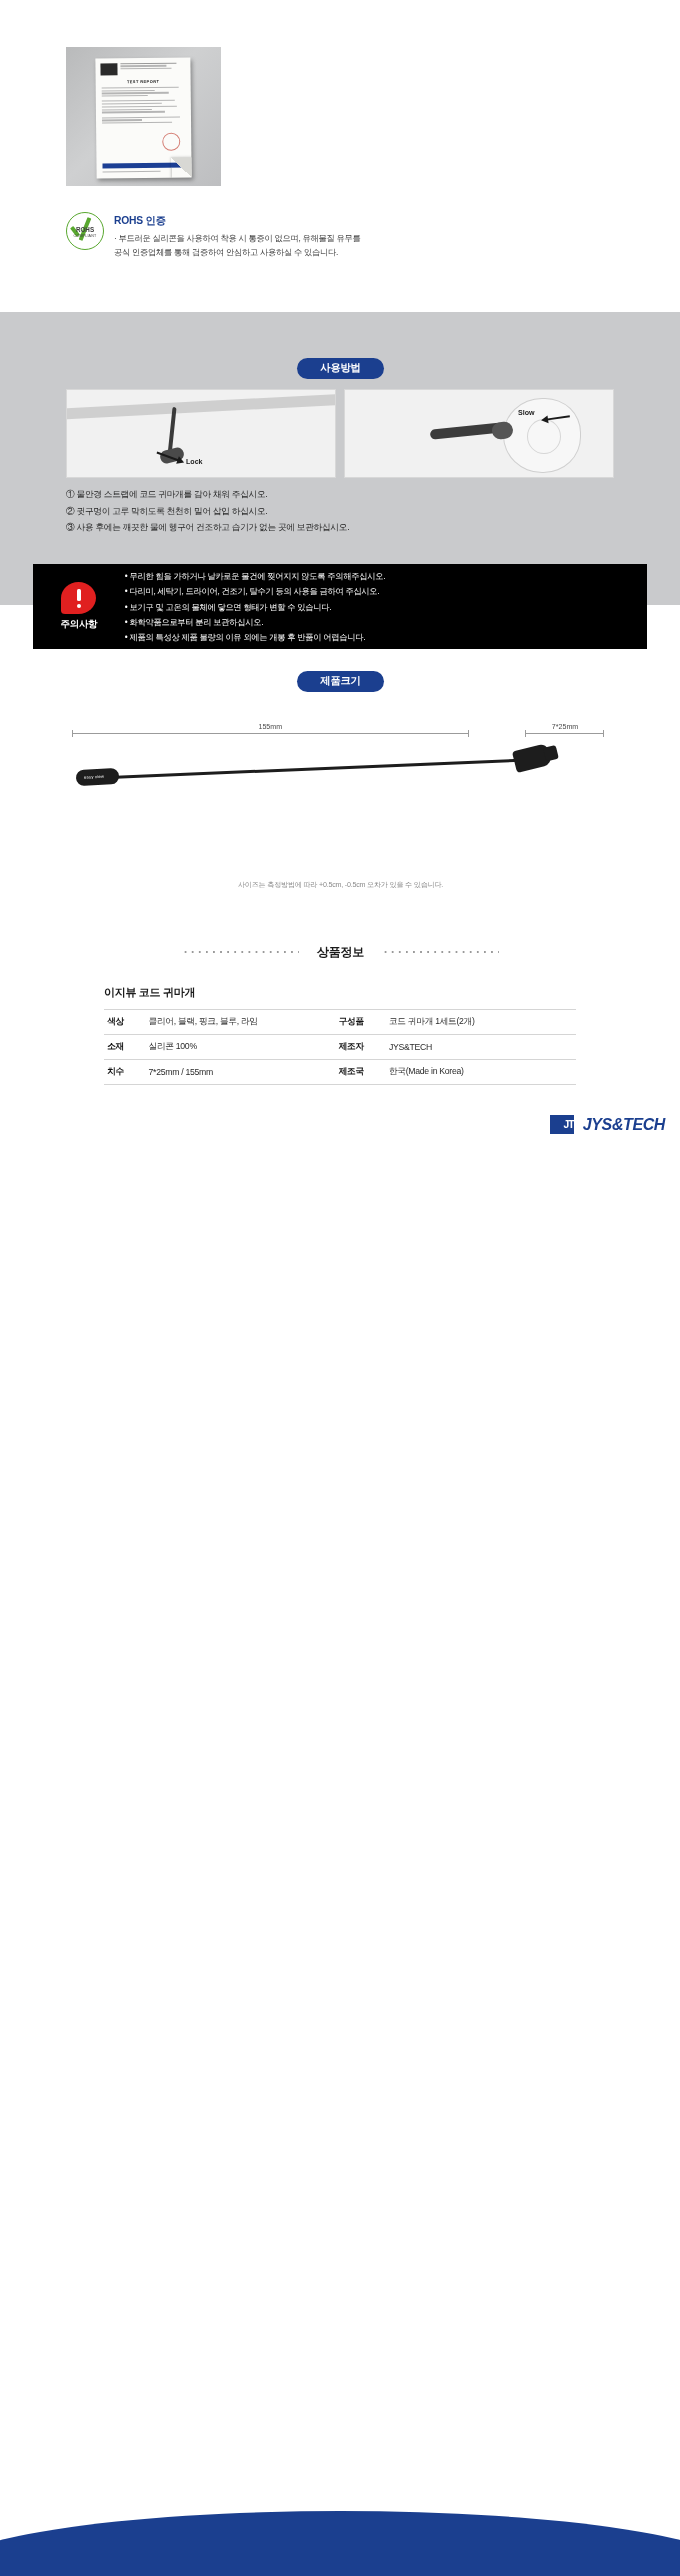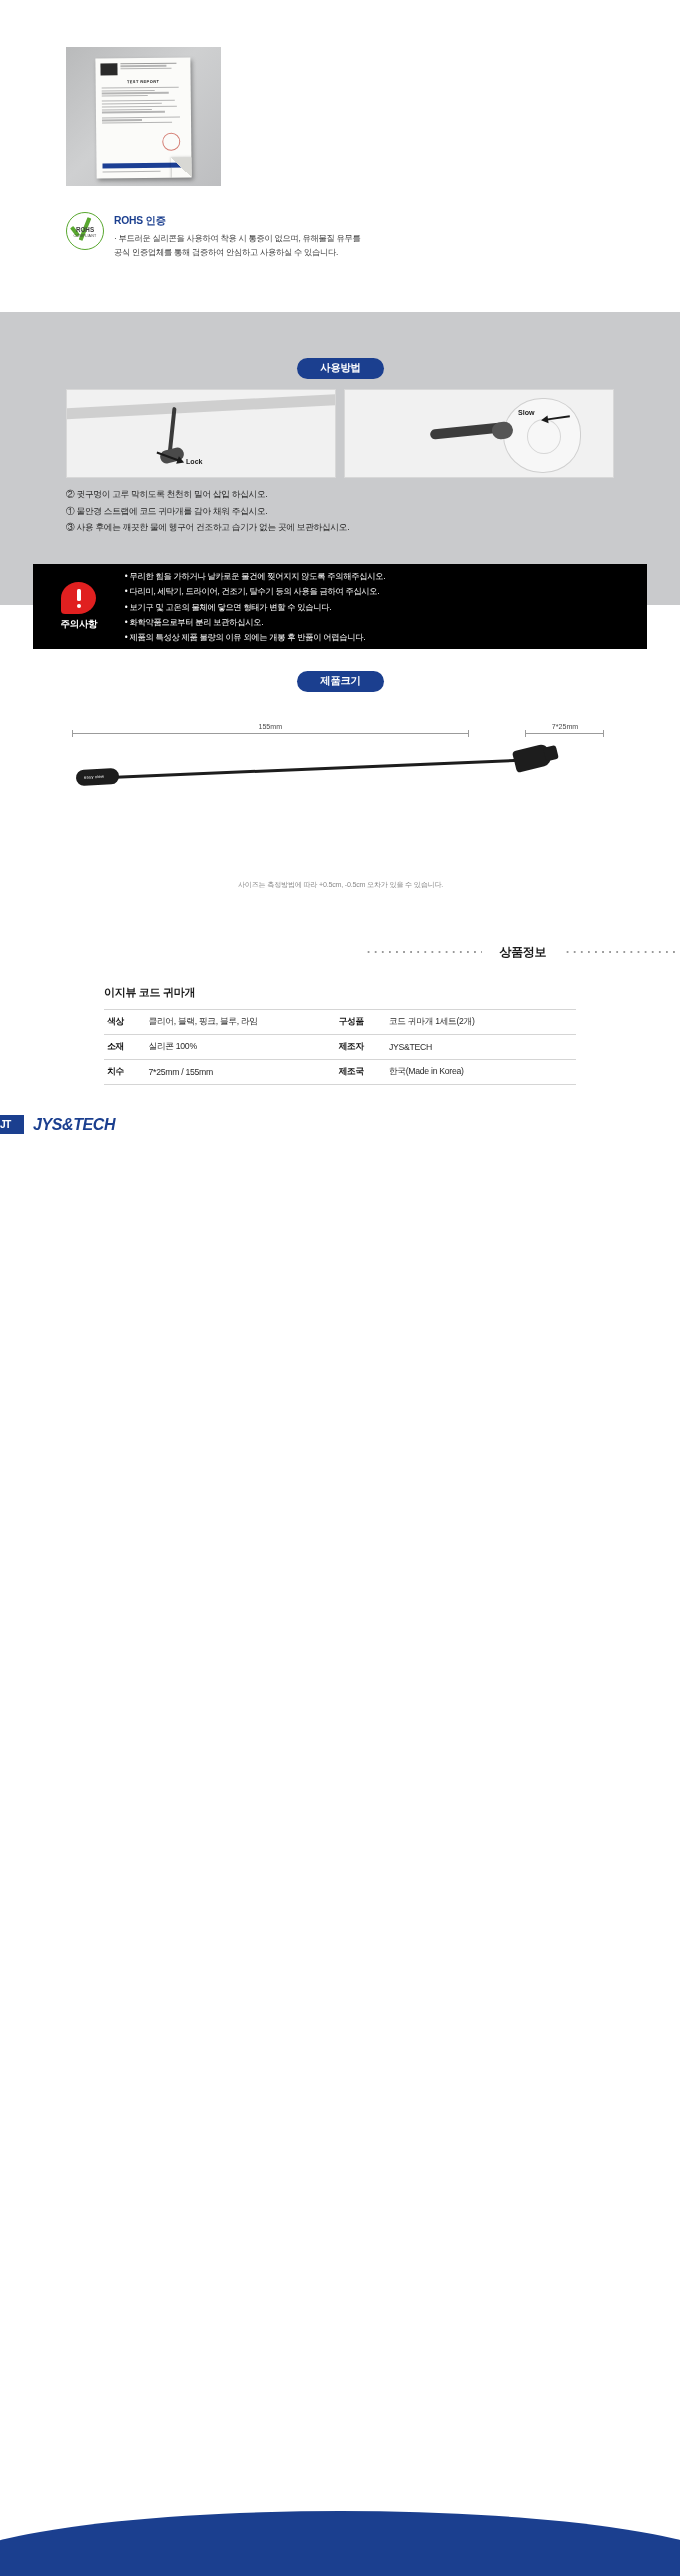--- a/index.html
+++ b/index.html
@@ -522,21 +522,21 @@
     color: #8b8b8b;
     letter-spacing: -0.2px;
   }
 
   
   .info-head {
     position: absolute;
     left: 0;
     right: 0;
     top: 944px;
-    text-align: right;
+    text-align: center;
   }
   .info-head .dots {
     display: inline-block;
     vertical-align: middle;
     width: 117px;
     height: 2.4px;
     background-image: radial-gradient(circle, #9a9a9a 1.1px, rgba(0,0,0,0) 1.3px);
     background-size: 7.1px 2.4px;
     background-repeat: repeat-x;
   }
@@ -586,21 +586,21 @@
     font-weight: bold;
     color: #111;
   }
 
   
   .brand {
     position: absolute;
     left: 0;
     right: 16px;
     top: 1115px;
-    text-align: left;
+    text-align: right;
   }
   .brand .mark {
     display: inline-block;
     width: 24px;
     height: 19px;
     background: #1b3f8f;
     color: #fff;
     font-size: 10.3px;
     font-weight: bold;
     line-height: 19px;
@@ -711,22 +711,22 @@
       <div class="ear-shape"></div>
       <div class="ear-inner"></div>
       <div class="ear-bud"></div>
       <div class="ear-bud2"></div>
       <div class="arrow-c" id="arrow-slow"></div>
       <div class="lbl-slow">Slow</div>
     </div>
   </div>
 
   <div class="usage-steps">
+    <p>① 물안경 스트랩에 코드 귀마개를 감아 채워 주십시오.</p>
     <p>② 귓구멍이 고루 막히도록 천천히 밀어 삽입 하십시오.</p>
-    <p>① 물안경 스트랩에 코드 귀마개를 감아 채워 주십시오.</p>
     <p>③ 사용 후에는 깨끗한 물에 헹구어 건조하고 습기가 없는 곳에 보관하십시오.</p>
   </div>
 
   <div class="caution">
     <div class="caution-badge">
       <div class="excl"></div>
       <span>주의사항</span>
     </div>
     <div class="caution-list">
       <p>• 무리한 힘을 가하거나 날카로운 물건에 찢어지지 않도록 주의해주십시오.</p>

